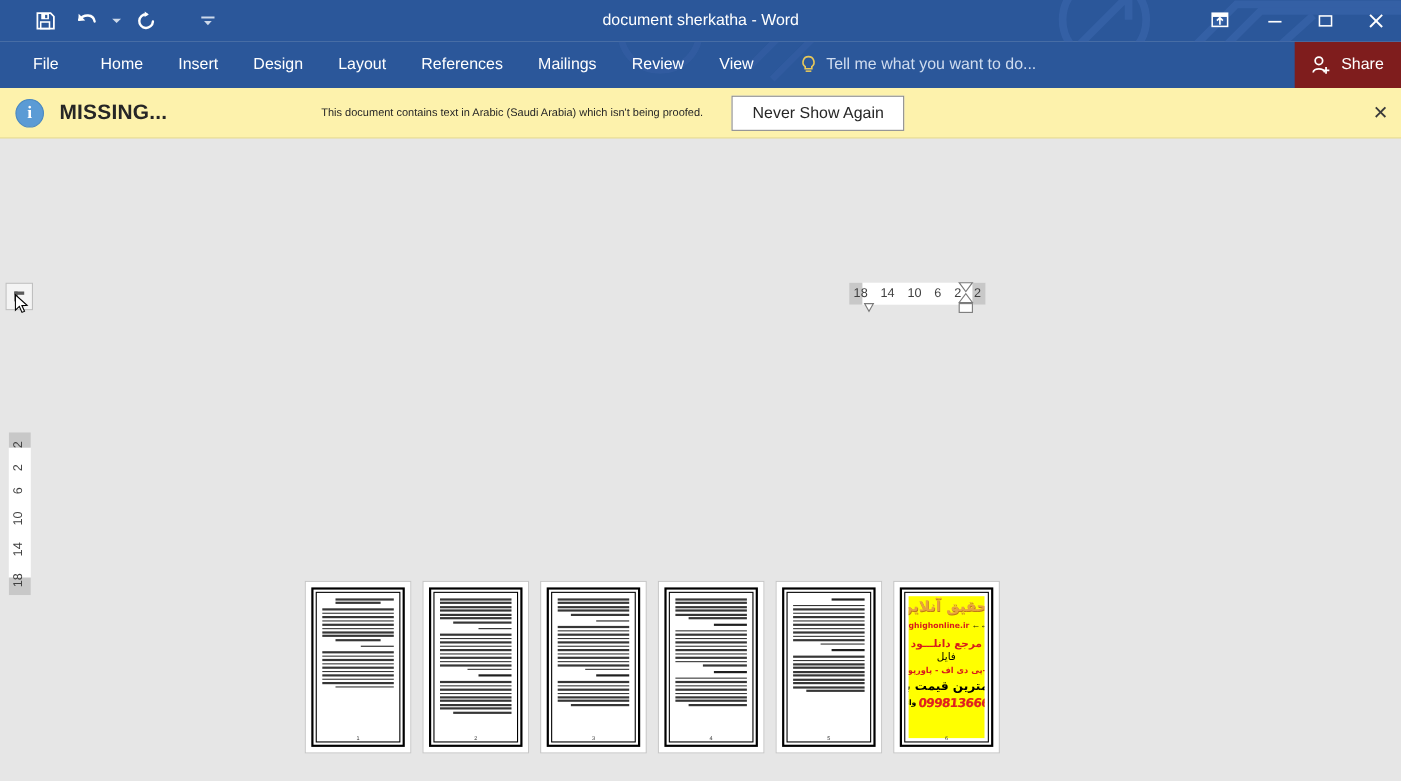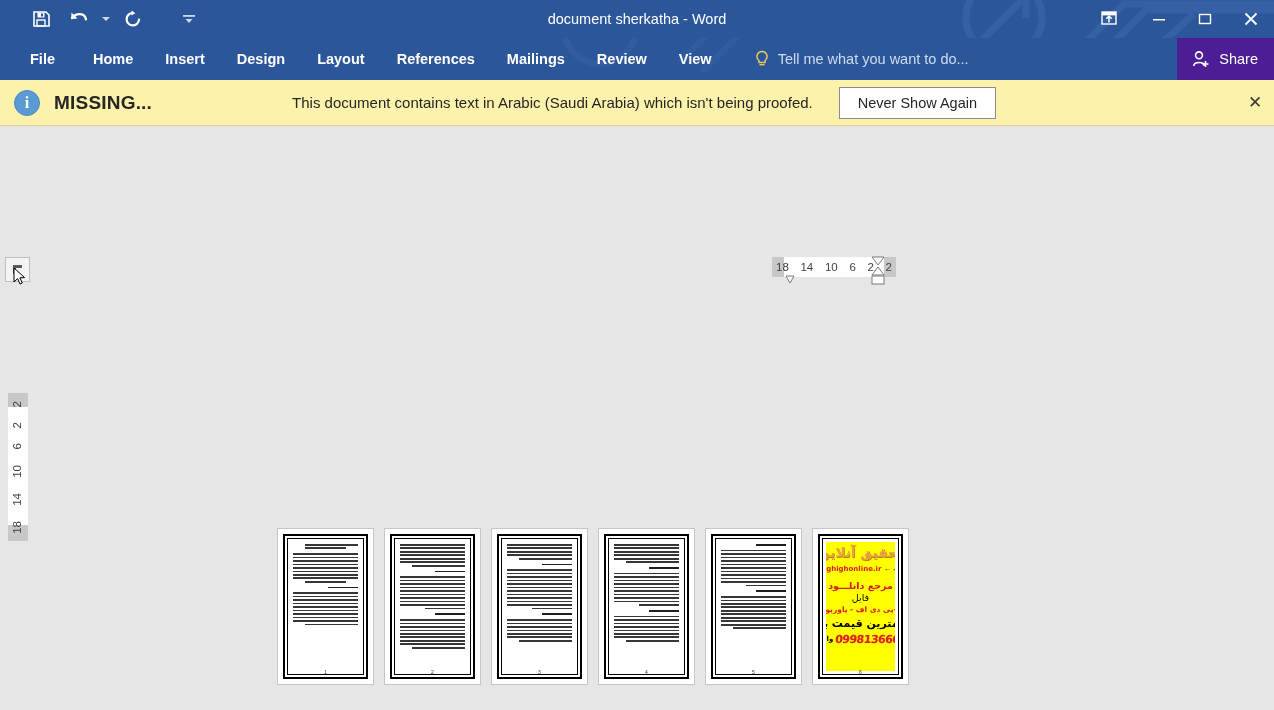--- a/index.html
+++ b/index.html
@@ -65,21 +65,21 @@
 
   
   .ribbon {
     position: relative;
     height: 42px;
     background: #2b579a;
     display: flex; align-items: center;
     overflow: hidden;
   }
   .rb-deco { position:absolute; left: 480px; top:-24px; width: 460px; height: 70px; opacity:.45; pointer-events:none; }
-  .tabs { display: flex; align-items: flex-start; height: 42px; position: relative; z-index:2;font-weight:bold; }
+  .tabs { display: flex; align-items: flex-start; height: 42px; position: relative; z-index:2; }
   .tab {
     padding: 0 16px;
     height: 42px; line-height: 42px;
     color: #ffffff;
     font-size: 14.5px;
     white-space: nowrap;
   }
   .tab:first-child { padding-left: 30px; padding-right: 22px; }
   .tellme {
     display: flex; align-items: center; gap: 8px;
@@ -89,21 +89,21 @@
   .tellme-text {
     color: #cfdcef; font-size: 14.5px; font-style: normal;
     white-space: nowrap;
   }
   .share {
     position: absolute; right: 0; top: 0;
     height: 42px;
     display: flex; align-items: center; gap: 8px;
     padding: 0 16px 0 14px;
     color: #fff; font-size: 14.5px;
-    background: #4c1d95;
+    background: #7f1d1d;
     z-index: 3;
   }
 
   
   .msgbar {
     position: relative;
     height: 46px;
     background: #fdf2ac;
     border-bottom: 1px solid #e0d48c;
     display: flex; align-items: center;
@@ -119,21 +119,21 @@
     font-family: "Liberation Serif", serif;
   }
   .msg-label {
     margin-left: 14px;
     font-size: 19px; color: #262626;
     font-weight: bold;
     letter-spacing: .2px;
   }
   .msg-text {
     margin-left: 140px;
-    font-size: 15px; color: #262626;
+    font-size: 10px; color: #262626;
     white-space: nowrap;
   }
   .msg-btn {
     margin-left: 26px;
     height: 32px; padding: 0 18px;
     background: #ffffff;
     border: 1px solid #8c8c8c;
     font-size: 14.5px; color: #262626;
     font-family: "Liberation Sans", sans-serif;
     cursor: pointer;

